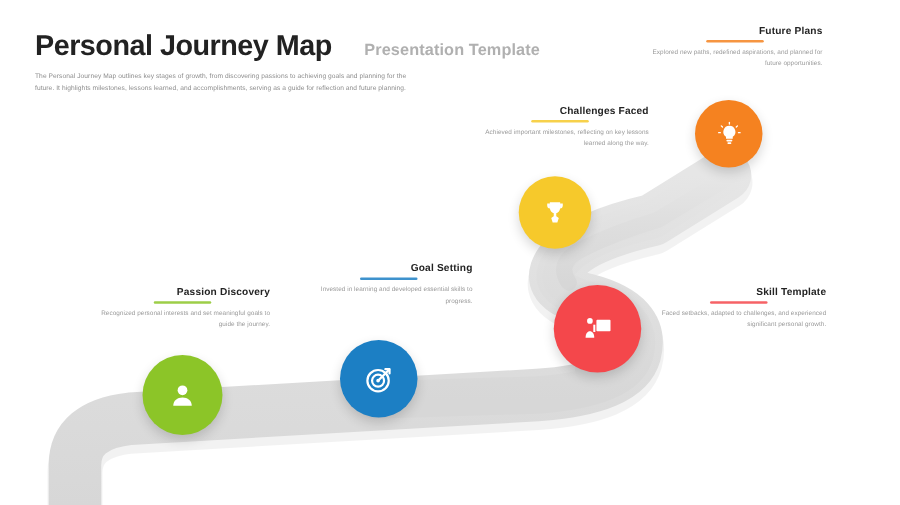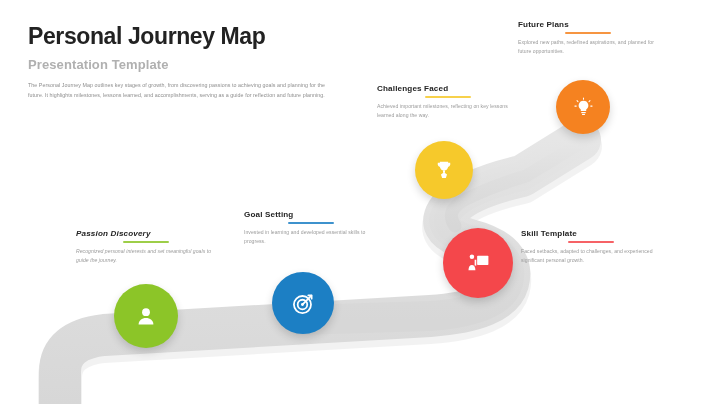--- a/index.html
+++ b/index.html
@@ -9,33 +9,33 @@
     font-family:"Liberation Sans", sans-serif;
     position:relative;
   }
   #stage{position:absolute;inset:0;width:720px;height:404px;overflow:hidden;background:#fff;}
 
   
   #road-layer{position:absolute;left:0;top:0;width:720px;height:404px;}
 
   
   .header{position:absolute;left:28px;top:24px;width:420px;}
-  .title-row{display:flex;align-items:baseline;gap:9px;flex-direction:column;}
+  .title-row{display:flex;align-items:baseline;gap:26px;}
   .title{
     font-size:23px;font-weight:bold;color:#222222;letter-spacing:-0.4px;
     line-height:1.05;white-space:nowrap;
   }
   .subtitle{font-size:13px;color:#b0b0b0;font-weight:bold;white-space:nowrap;letter-spacing:0.1px;}
   .desc{
     margin-top:8px;width:300px;
     font-size:5.3px;line-height:1.95;color:#8d8d8d;letter-spacing:0.06px;
   }
 
   
-  .label-block{position:absolute;text-align:left;}
+  .label-block{position:absolute;text-align:right;}
   .label-title{
     font-size:8.1px;font-weight:bold;color:#242424;letter-spacing:0.15px;
     white-space:nowrap;
   }
   .label-rule{height:1.6px;width:46px;margin:3px auto 4px auto;border-radius:1px;opacity:.85;}
   .label-body{font-size:5.1px;line-height:1.85;color:#9a9a9a;letter-spacing:0.05px;}
 
   
   .node{
     position:absolute;border-radius:50%;
@@ -76,21 +76,21 @@
   </svg>
 
   <div class="header">
     <div class="title-row">
       <div class="title">Personal Journey Map</div>
       <div class="subtitle">Presentation Template</div>
     </div>
     <div class="desc">The Personal Journey Map outlines key stages of growth, from discovering passions to achieving goals and planning for the future. It highlights milestones, lessons learned, and accomplishments, serving as a guide for reflection and future planning.</div>
   </div>
 
-  <div class="label-block" style="left:76px;top:229px;width:140px;font-style:italic;">
+  <div class="label-block" style="left:76px;top:229px;width:140px;">
     <div class="label-title">Passion Discovery</div>
     <div class="label-rule" style="background:#8CC528;"></div>
     <div class="label-body">Recognized personal interests and set meaningful goals to guide the journey.</div>
   </div>
   <div class="node" style="left:114px;top:284px;width:64px;height:64px;background:#8CC528;">
     <span>
       <svg width="24" height="24" viewBox="0 0 24 24" fill="#ffffff">
         <circle cx="12" cy="8.2" r="3.9"></circle>
         <path d="M4.6 20.5c0-4.2 3.3-6.6 7.4-6.6s7.4 2.4 7.4 6.6z"></path>
       </svg>

